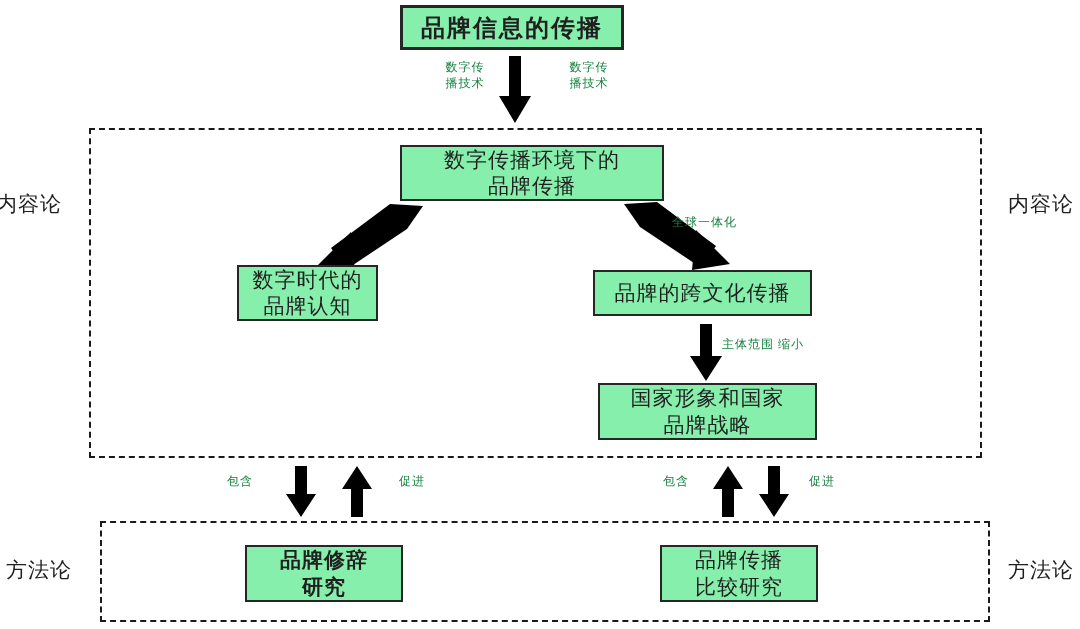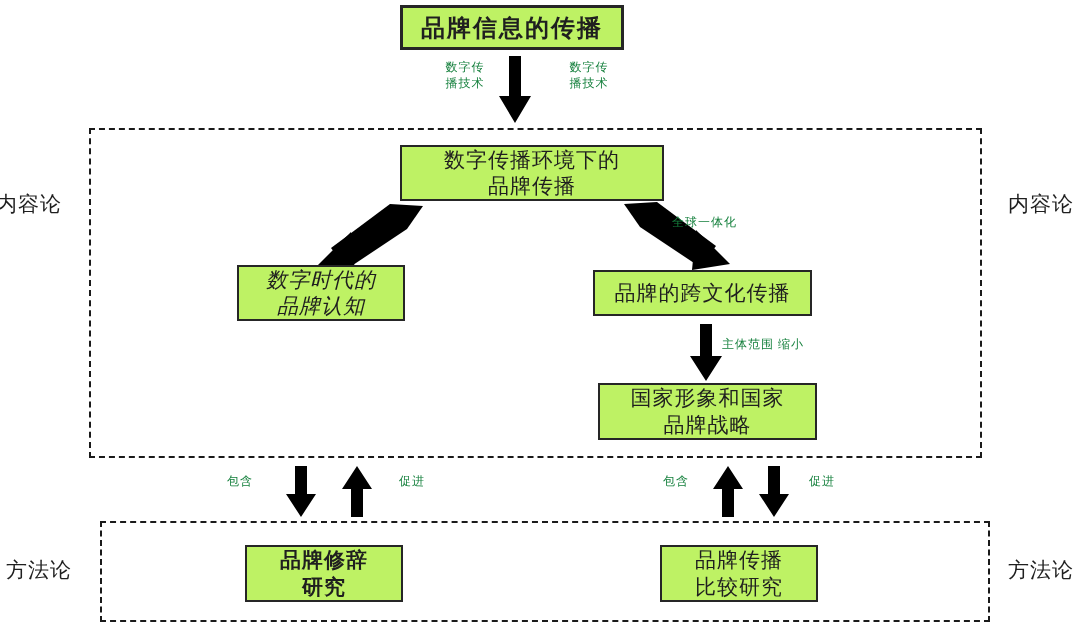--- a/index.html
+++ b/index.html
@@ -15,21 +15,21 @@
     position: relative;
     width: 1080px;
     height: 629px;
     background: #ffffff;
     overflow: hidden;
   }
   .node {
     position: absolute;
     box-sizing: border-box;
     border: 2px solid #262626;
-    background: #bef264;
+    background: #86efac;
     display: flex;
     align-items: center;
     justify-content: center;
     text-align: center;
     line-height: 1.25;
     font-size: 21px;
     letter-spacing: 1px;
     color: #1f1f1f;
     white-space: pre-line;
     z-index: 3;
@@ -89,21 +89,21 @@
 
   <div class="side-label" style="left:6px; top:556px;">方法论</div>
 
   <div class="side-label" style="left:1008px; top:556px;">方法论</div>
 
   <div class="node title-node" style="left:400px; top:5px; width:224px; height:45px;">品牌信息的传播</div>
 
   <div class="node" style="left:400px; top:145px; width:264px; height:56px;">数字传播环境下的
 品牌传播</div>
 
-  <div class="node" style="left:237px; top:265px; width:168px; height:56px;font-style:italic;">数字时代的
+  <div class="node" style="left:237px; top:265px; width:141px; height:56px;">数字时代的
 品牌认知</div>
 
   <div class="node" style="left:593px; top:270px; width:219px; height:46px;">品牌的跨文化传播</div>
 
   <div class="node" style="left:598px; top:383px; width:219px; height:57px;">国家形象和国家
 品牌战略</div>
 
   <div class="node" style="left:245px; top:545px; width:158px; height:57px;font-weight:bold;">品牌修辞
 研究</div>
 

